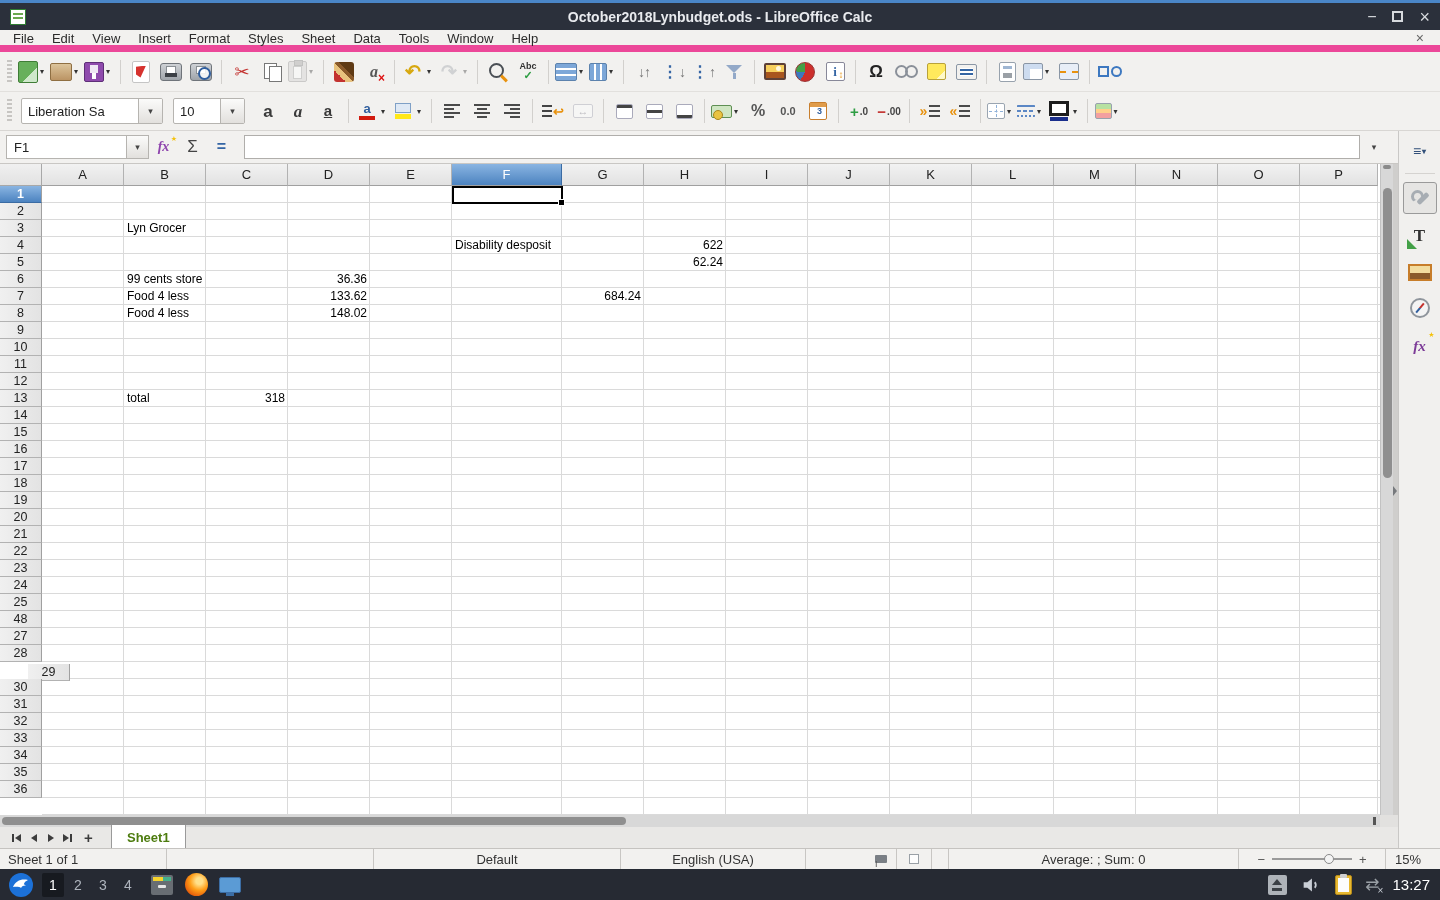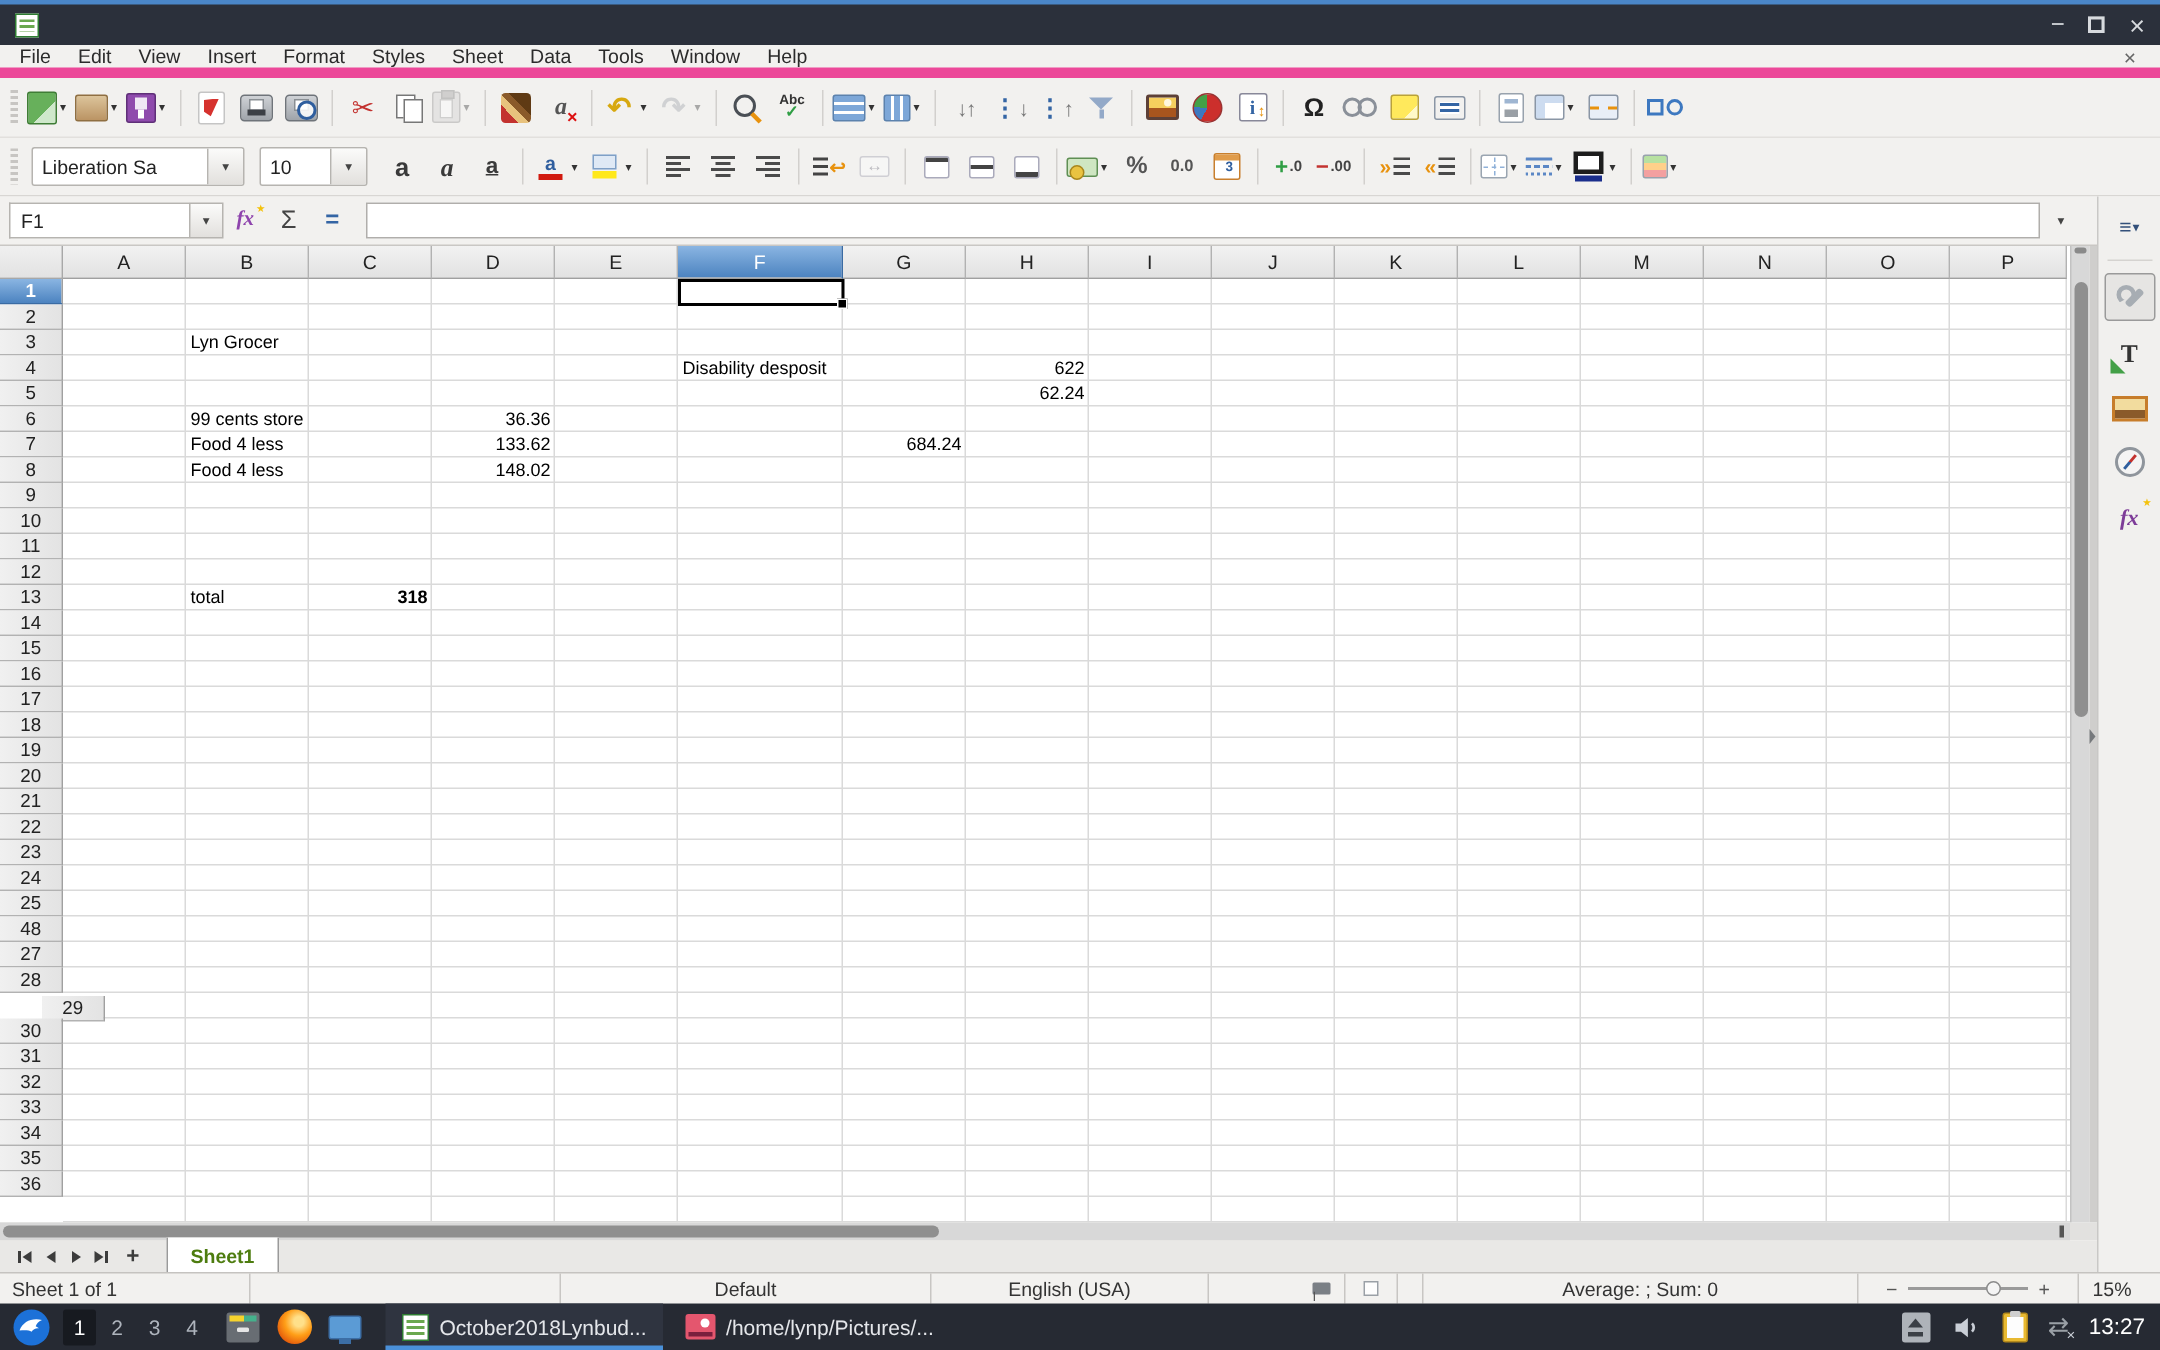--- a/index.html
+++ b/index.html
@@ -257,20 +257,21 @@
 .tk-network::after{content:"×";position:absolute;bottom:-3px;right:-4px;color:#c9ced6;font-size:10px}
 .clock{color:#fff;font-size:15px}
 </style>
 </head>
 <body>
 
 <div id="app">
 
   <div class="titlebar">
     <span class="tk-calcdoc" style="width:16px;height:16px"></span>
+    <span class="wtitle">October2018Lynbudget.ods - LibreOffice Calc</span>
     <span class="wbtns">
       <span class="wb">−</span>
       <span class="wrestore"></span>
       <span class="wb" style="font-size:18px">×</span>
     </span>
   </div>
 
   <div class="menubar">
     <span id="menuitems"><span class="mi">File</span><span class="mi">Edit</span><span class="mi">View</span><span class="mi">Insert</span><span class="mi">Format</span><span class="mi">Styles</span><span class="mi">Sheet</span><span class="mi">Data</span><span class="mi">Tools</span><span class="mi">Window</span><span class="mi">Help</span></span>
     <span class="mclose">×</span>
@@ -576,21 +577,21 @@
         <span class="cell ar" style="left: 644px; top: 73px; width: 82px;">622</span>
         <span class="cell ar" style="left: 644px; top: 90px; width: 82px;">62.24</span>
         <span class="cell al" style="left: 124px; top: 107px; width: 82px;">99 cents store</span>
         <span class="cell ar" style="left: 288px; top: 107px; width: 82px;">36.36</span>
         <span class="cell al" style="left: 124px; top: 124px; width: 82px;">Food 4 less</span>
         <span class="cell ar" style="left: 288px; top: 124px; width: 82px;">133.62</span>
         <span class="cell ar" style="left: 562px; top: 124px; width: 82px;">684.24</span>
         <span class="cell al" style="left: 124px; top: 141px; width: 82px;">Food 4 less</span>
         <span class="cell ar" style="left: 288px; top: 141px; width: 82px;">148.02</span>
         <span class="cell al" style="left: 124px; top: 226px; width: 82px;">total</span>
-        <span class="cell ar" style="left: 206px; top: 226px; width: 82px; font-weight: bold;">318</span>
+        <span class="cell ar" style="left: 206px; top: 226px; width: 82px;">318</span>
       </div>
   <span class="ch" style="left: 42px; width: 82px;">A</span>
       <span class="ch" style="left: 124px; width: 82px;">B</span>
       <span class="ch" style="left: 206px; width: 82px;">C</span>
       <span class="ch" style="left: 288px; width: 82px;">D</span>
       <span class="ch" style="left: 370px; width: 82px;">E</span>
       <span class="ch sel" style="left: 452px; width: 110px;">F</span>
       <span class="ch" style="left: 562px; width: 82px;">G</span>
       <span class="ch" style="left: 644px; width: 82px;">H</span>
       <span class="ch" style="left: 726px; width: 82px;">I</span>
@@ -734,30 +735,20 @@
       </span>
     <span class="launch">
         <span class="tk-files"></span>
       </span>
     <span class="launch">
         <span class="tk-firefox"></span>
       </span>
     <span class="launch">
         <span class="tk-display"></span>
       </span>
-    <span id="twins">
-        <span class="twin on">
-          <span class="tk-calcdoc"></span>
-          <span class="twl">October2018Lynbud...</span>
-        </span>
-        <span class="twin">
-          <span class="tk-picture"></span>
-          <span class="twl">/home/lynp/Pictures/...</span>
-        </span>
-      </span>
     <span class="tkr">
       <span class="tk-eject"></span>
       <svg width="22" height="22" viewBox="0 0 24 24">
         <path d="M4 9v6h4l5 4V5L8 9H4z" fill="#c9ced6"></path>
         <path d="M16 9a4.2 4.2 0 010 6" stroke="#c9ced6" stroke-width="2" fill="none"></path>
       </svg>
       <span class="tk-clipboard"></span>
       <span class="tk-network">⇄</span>
       <span class="clock">13:27</span>
     </span>

